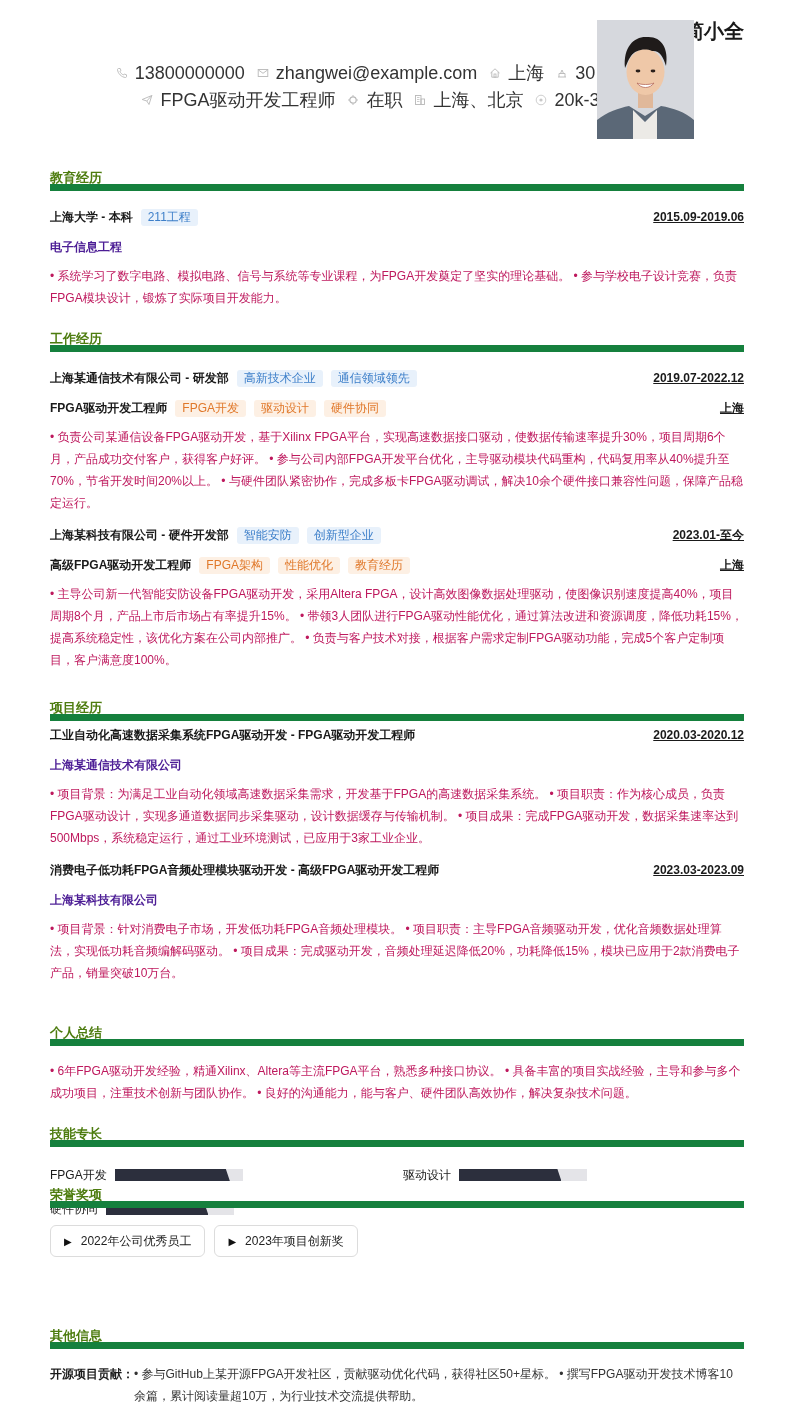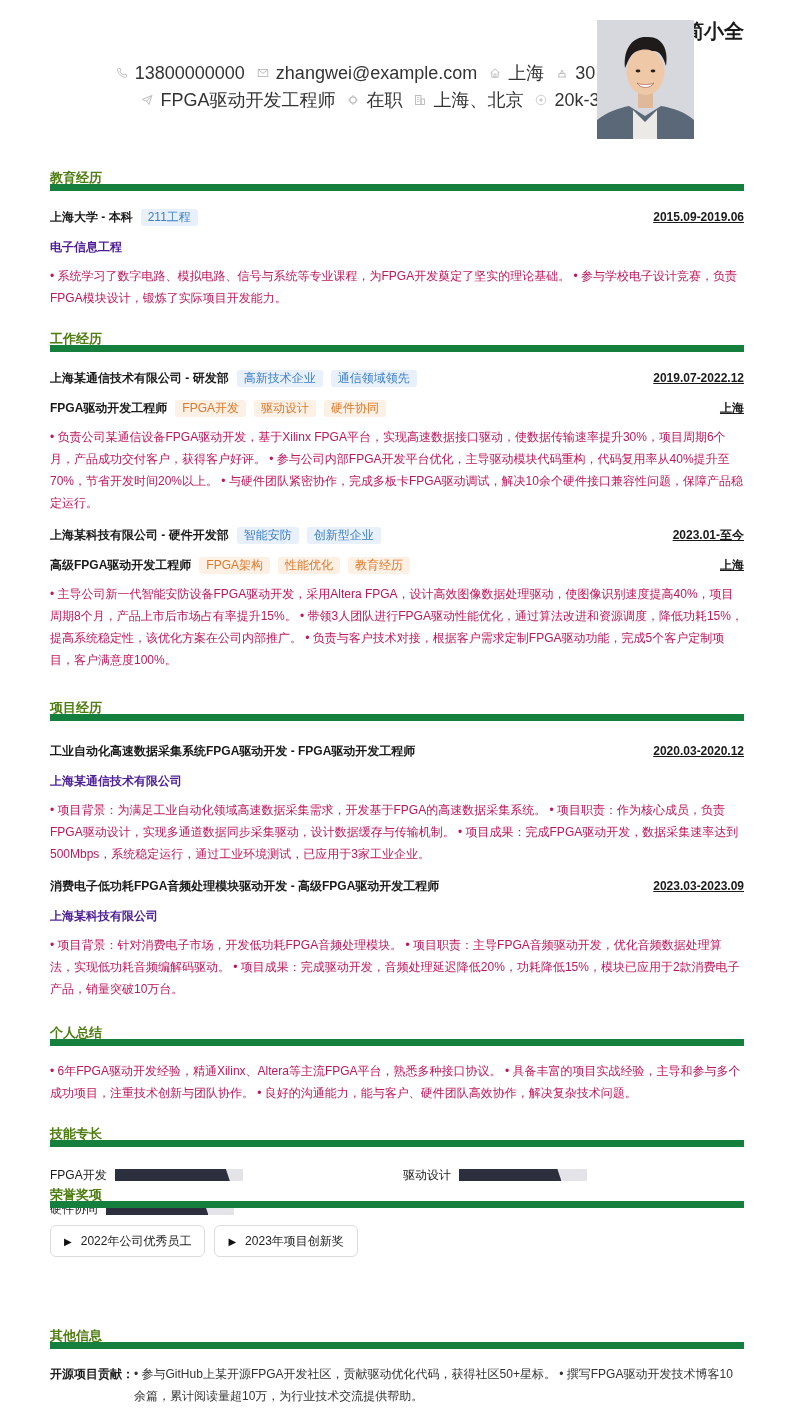--- a/index.html
+++ b/index.html
@@ -246,21 +246,21 @@
         </div>
         <div class="right">上海</div>
       </div>
       <div class="desc" style="margin-top:8px;">• 主导公司新一代智能安防设备FPGA驱动开发，采用Altera FPGA，设计高效图像数据处理驱动，使图像识别速度提高40%，项目周期8个月，产品上市后市场占有率提升15%。 • 带领3人团队进行FPGA驱动性能优化，通过算法改进和资源调度，降低功耗15%，提高系统稳定性，该优化方案在公司内部推广。 • 负责与客户技术对接，根据客户需求定制FPGA驱动功能，完成5个客户定制项目，客户满意度100%。</div>
     </div>
   </div>
 
   <div class="section" style="top:700px;">
     <div class="sec-title">项目经历</div>
 
-    <div style="margin-top:20px;">
+    <div style="margin-top:4px;">
       <div class="row">
         <div class="left">
             <span>工业自动化高速数据采集系统FPGA驱动开发 - FPGA驱动开发工程师</span>
           </div>
         <div class="right">2020.03-2020.12</div>
       </div>
       <div class="sub" style="margin-top:10px;">上海某通信技术有限公司</div>
       <div class="desc" style="margin-top:8px;">• 项目背景：为满足工业自动化领域高速数据采集需求，开发基于FPGA的高速数据采集系统。 • 项目职责：作为核心成员，负责FPGA驱动设计，实现多通道数据同步采集驱动，设计数据缓存与传输机制。 • 项目成果：完成FPGA驱动开发，数据采集速率达到500Mbps，系统稳定运行，通过工业环境测试，已应用于3家工业企业。</div>
     </div>
 

